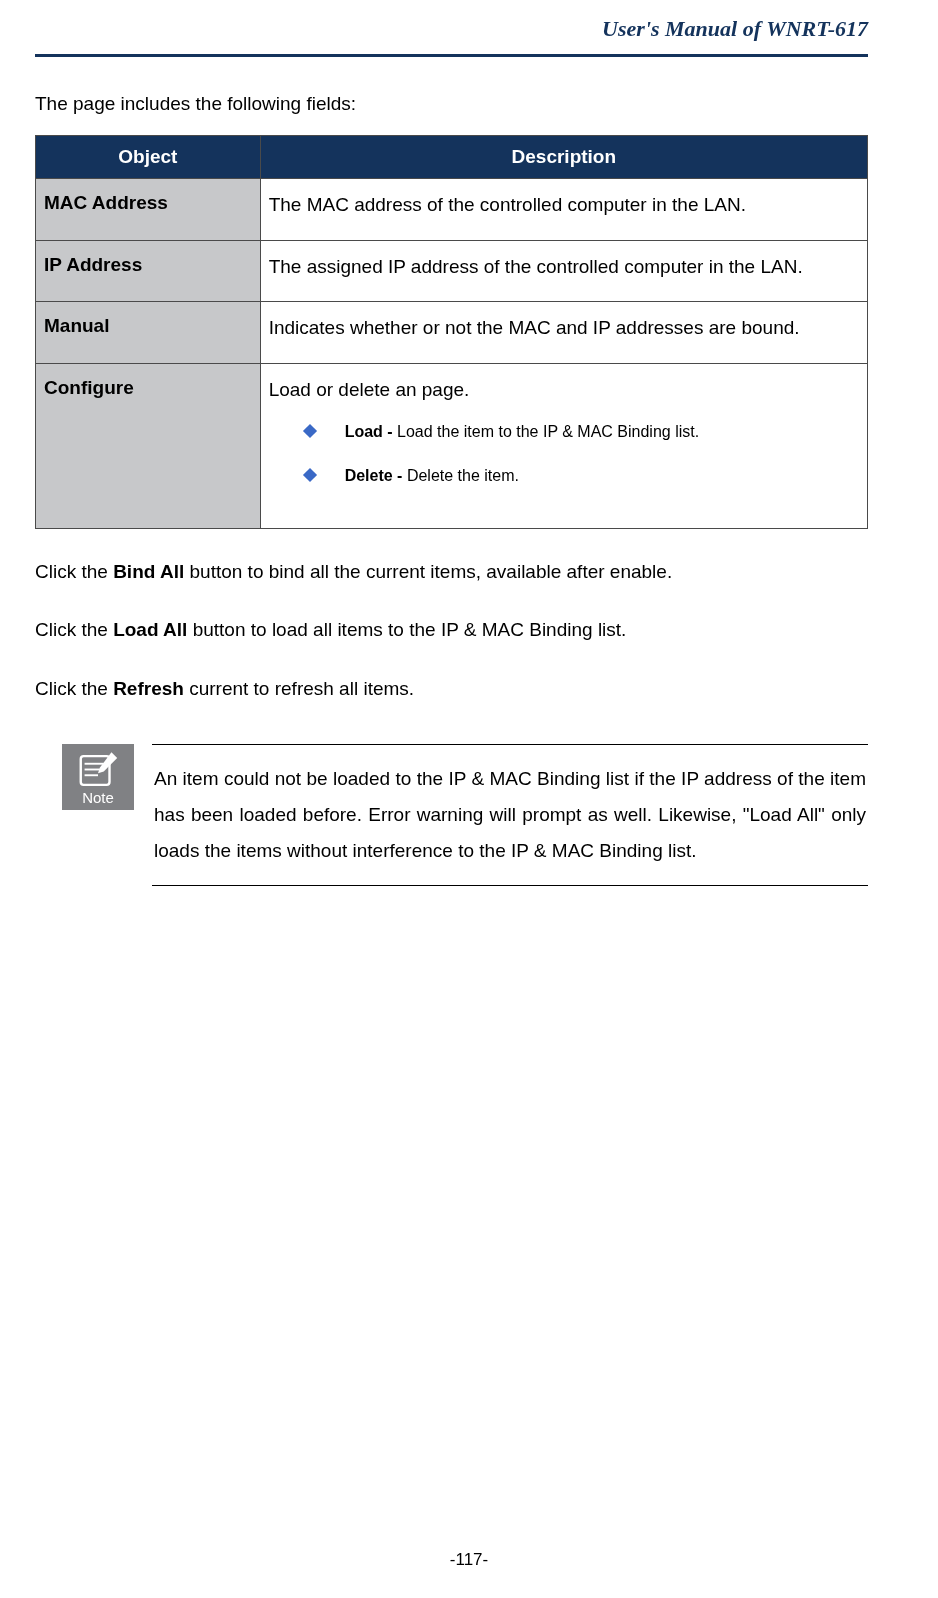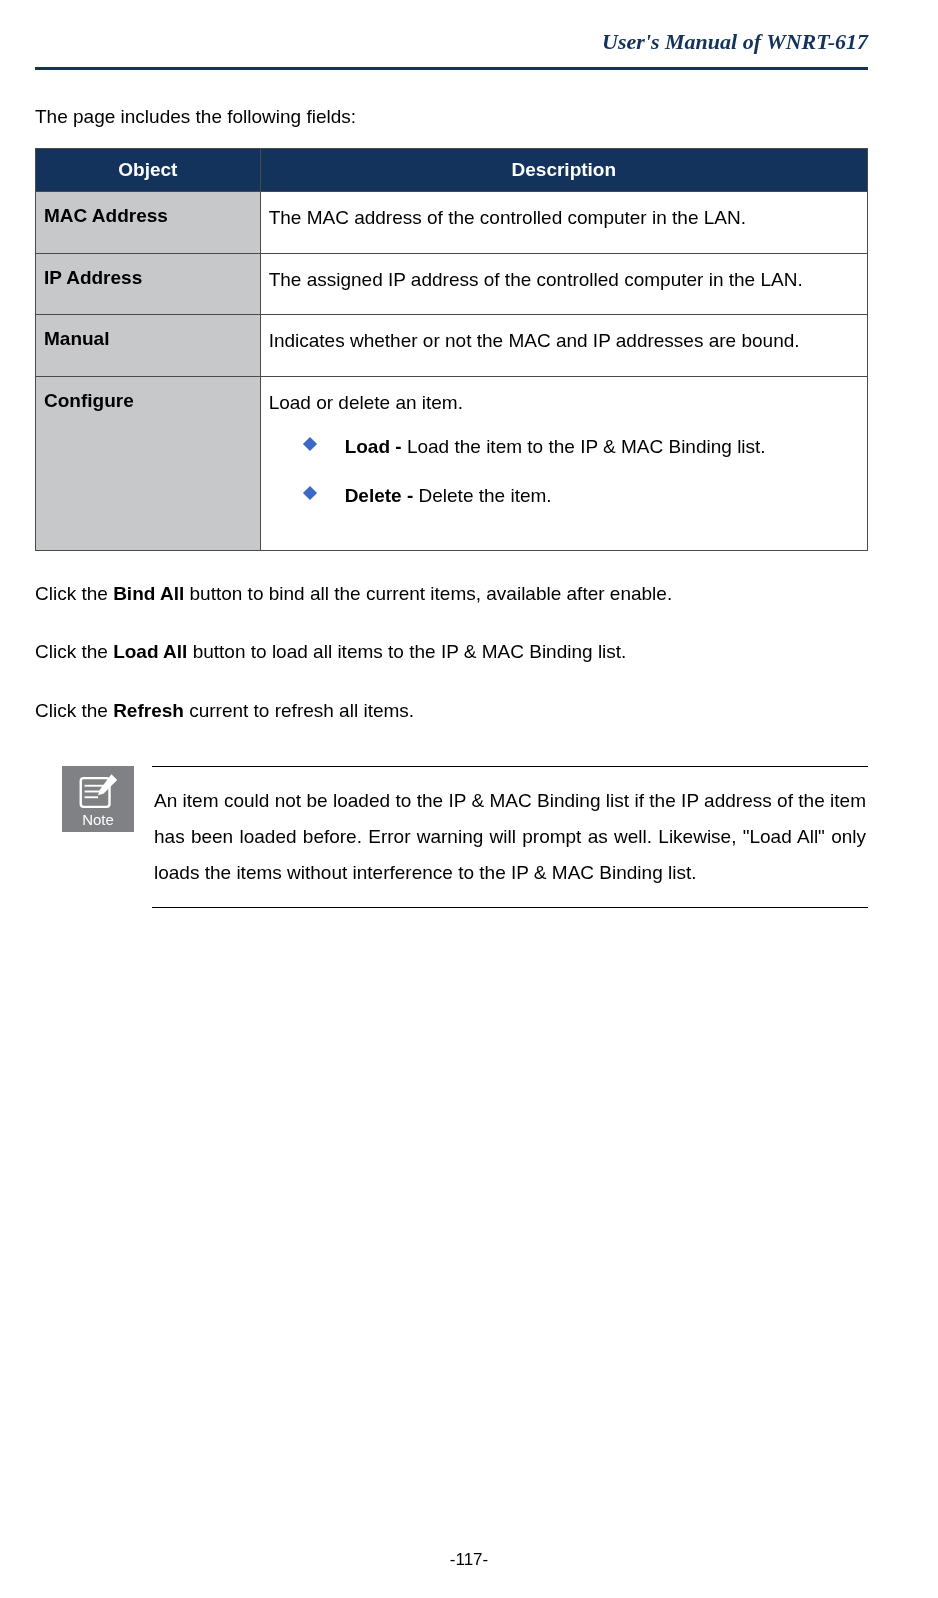--- a/index.html
+++ b/index.html
@@ -14,21 +14,21 @@
       font-family: Arial, Helvetica, sans-serif;
       color: #000;
       position: relative;
       padding: 0;
     }
     .page {
       padding: 0 70px 0 35px;
     }
     .header {
       text-align: right;
-      padding-top: 29px;
+      padding-top: 16px;
       padding-bottom: 12px;
       border-bottom: 3px solid #14335c;
       font-weight: bold;
       font-style: italic;
       font-family: "Times New Roman", serif;
       color: #14335c;
       font-size: 22px;
     }
     .intro {
       margin-top: 36px;
@@ -69,21 +69,21 @@
     }
     .bullet-list {
       list-style: none;
       margin-top: 16px;
       margin-left: 36px;
     }
     .bullet-list li {
       position: relative;
       padding-left: 40px;
       margin-bottom: 20px;
-      font-size: 19px;
+      font-size: 16px;
       line-height: 1.5;
     }
     .bullet-list li::before {
       content: "";
       position: absolute;
       left: 0;
       top: 6px;
       width: 10px;
       height: 10px;
       background: #3a69c6;
@@ -170,21 +170,21 @@
         <td class="obj">IP Address</td>
         <td class="desc">The assigned IP address of the controlled computer in the LAN.</td>
       </tr>
       <tr>
         <td class="obj">Manual</td>
         <td class="desc">Indicates whether or not the MAC and IP addresses are bound.</td>
       </tr>
       <tr>
         <td class="obj">Configure</td>
         <td class="desc">
-          <span>Load or delete an item.</span>
+          <span>Load or delete an page.</span>
           <ul class="bullet-list">
             <li>
               <strong>Load - </strong><span>Load the item to the IP &amp; MAC Binding list.</span>
             </li>
             <li>
               <strong>Delete - </strong><span>Delete the item.</span>
             </li>
           </ul>
         </td>
       </tr>

